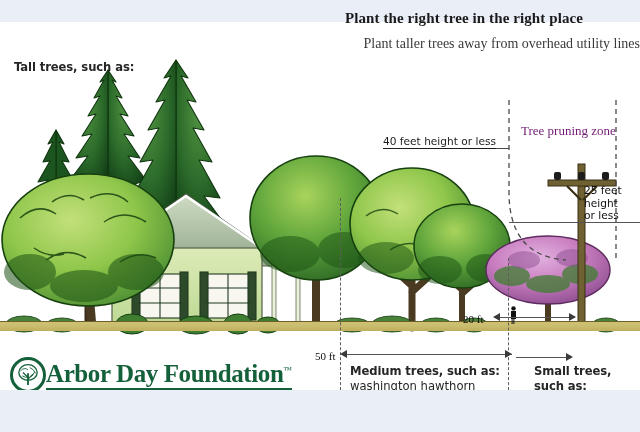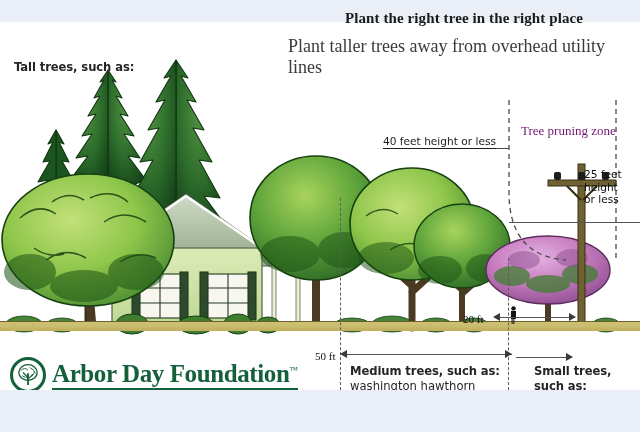--- a/index.html
+++ b/index.html
@@ -3,57 +3,57 @@
 <meta charset="utf-8">
 <style>
   html,body{margin:0;padding:0;background:#eaeff7;}
   body{width:640px;height:432px;overflow:hidden;font-family:"DejaVu Sans",sans-serif;}
   #root{position:relative;width:640px;height:432px;background:#eaeff7;}
   #canvas{position:absolute;left:0;top:22px;width:640px;height:368px;background:#ffffff;overflow:hidden;}
 
   
   .title{position:absolute;left:288px;top:10px;width:352px;text-align:center;
          font-family:"Liberation Serif","DejaVu Serif",serif;font-size:15px;font-weight:700;color:#1a1a1a;letter-spacing:.1px;}
-  .subtitle{position:absolute;left:288px;top:36px;width:352px;text-align:left;
-         font-family:"Liberation Serif","DejaVu Serif",serif;font-size:18px;color:#3a3a3a;}
+  .subtitle{position:absolute;left:288px;top:36px;width:352px;text-align:right;
+         font-family:"Liberation Serif","DejaVu Serif",serif;font-size:14px;color:#3a3a3a;}
 
   
   .callout{position:absolute;font-family:"DejaVu Sans",sans-serif;color:#262626;line-height:1.33;}
   .callout .hd{font-weight:700;font-size:11.6px;letter-spacing:-.1px;}
   .callout .bd{font-size:11.6px;}
   #callout-tall{left:14px;top:38px;width:200px;}
   #callout-medium{left:350px;top:342px;width:150px;}
   #callout-small{left:534px;top:342px;width:110px;}
 
   
   .serif-meas{position:absolute;font-family:"Liberation Serif","DejaVu Serif",serif;font-size:11px;color:#111;text-align:right;}
   #label-40{position:absolute;left:383px;top:113px;font-family:"DejaVu Sans",sans-serif;font-size:10.6px;
             color:#1c1c1c;border-bottom:1.3px solid #1c1c1c;padding-bottom:1px;text-align:center;}
   #label-prune{position:absolute;left:521px;top:101px;font-family:"Liberation Serif","DejaVu Serif",serif;
             font-size:13px;color:#701a75;}
-  #label-25{position:absolute;left:584px;top:146px;width:56px;font-family:"DejaVu Sans",sans-serif;
+  #label-25{position:absolute;left:584px;top:162px;width:56px;font-family:"DejaVu Sans",sans-serif;
             font-size:10.6px;color:#111;line-height:1.18;text-align:left;}
   #label-50{left:315px;top:328px;}
   #label-20{left:463px;top:291px;}
 
   
   .vline{position:absolute;width:0;border-left:1.6px dashed #5d5d5d;}
   .hline{position:absolute;height:0;border-top:1.1px solid #4a4a4a;}
   .solidline{position:absolute;height:0;border-top:1.2px solid #555;}
   .arrow{position:absolute;width:0;height:0;border-top:4px solid transparent;border-bottom:4px solid transparent;}
   .arrow-r{border-left:7px solid #3a3a3a;}
   .arrow-l{border-right:7px solid #3a3a3a;}
 
   
   #ground{position:absolute;left:0;top:300px;width:640px;height:9px;
      background:linear-gradient(180deg,#cfc173 0%,#c9bd6e 45%,#bfae5c 100%);}
   #ground-line{position:absolute;left:0;top:299px;width:640px;height:1.4px;background:#6b5f2c;}
 
   
-  #logo{position:absolute;left:10px;top:335px;display:flex;align-items:center;gap:6px;}
+  #logo{position:absolute;left:10px;top:335px;display:flex;align-items:center;}
   #logo-mark{width:36px;height:36px;border-radius:50%;border:3.2px solid #14603a;
      box-sizing:border-box;background:#ffffff;position:relative;overflow:hidden;flex:0 0 auto;}
   #logo-wordmark{font-family:"Liberation Serif","DejaVu Serif",serif;font-weight:700;
      font-size:25px;color:#14603a;letter-spacing:-.4px;line-height:1;border-bottom:2.4px solid #14603a;padding-bottom:2px;}
   #logo-tm{font-family:"Liberation Serif",serif;font-size:9px;vertical-align:super;font-weight:400;}
   #person{position:absolute;left:510px;top:284px;width:7px;height:18px;}
 </style>
 </head>
 <body>
 

